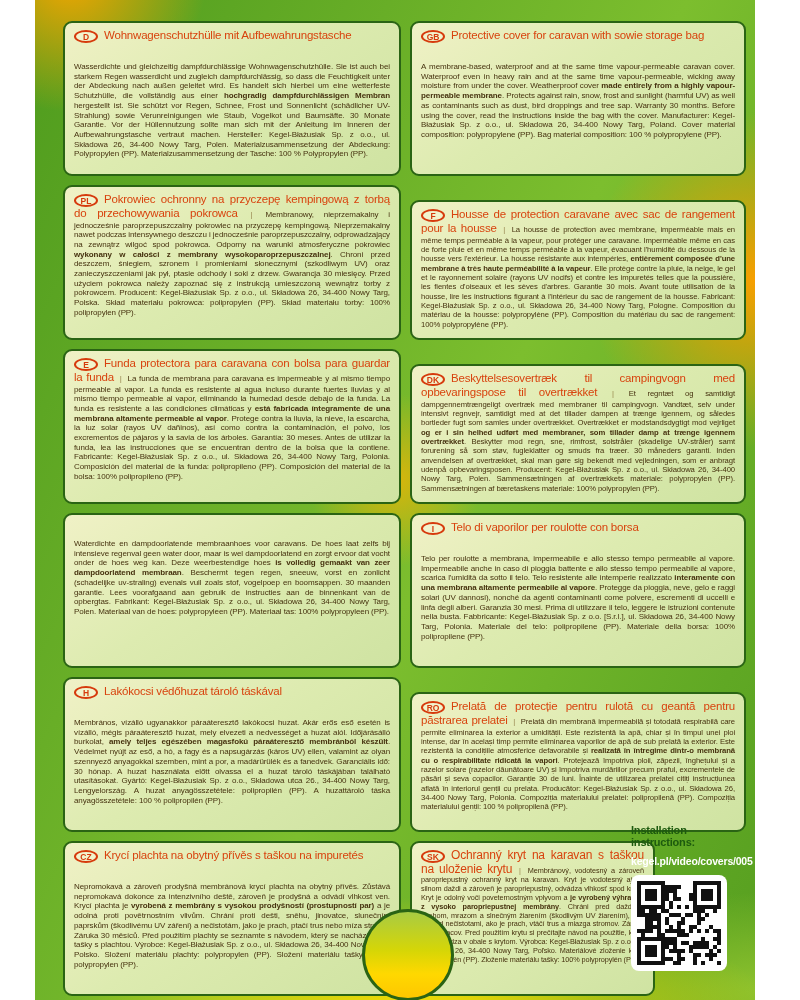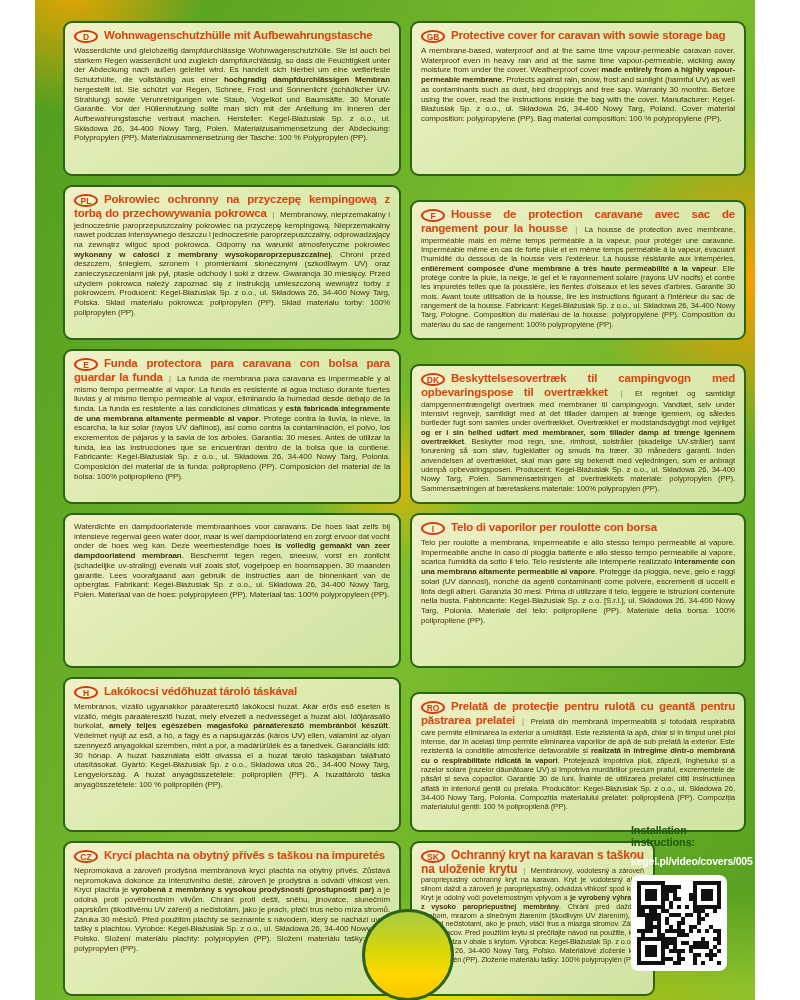--- a/index.html
+++ b/index.html
@@ -18,23 +18,23 @@
   .box{box-sizing:border-box;border:2px solid #2a6414;border-radius:9px;
     background:linear-gradient(145deg,#f0f1c6 0%,#ddebb0 45%,#cfe3a2 100%);
     padding:6px 9px;overflow:hidden;color:#46320f;
     font-size:8px;line-height:9.7px;letter-spacing:-0.1px;text-align:justify;}
   .head{display:block;margin-bottom:2px;text-align:left;line-height:14px;}
   .flow{display:inline;}
   .badge{display:inline-block;min-width:24px;height:13px;line-height:11px;
     border:2px solid #d63a0c;border-radius:50%;color:#d63a0c;font-weight:bold;
     font-size:8.5px;letter-spacing:0;text-align:center;vertical-align:-1px;margin-right:6px;
     padding:0 3px;box-sizing:border-box;background:rgba(255,255,240,.25);}
-  .title{color:#d8430e;font-weight:bold;font-size:11.5px;line-height:13.5px;letter-spacing:-0.2px;}
+  .title{color:#d8430e;font-weight:normal;font-size:11.5px;line-height:13.5px;letter-spacing:-0.2px;}
   .sep{color:#97854f;margin:0 3px;font-weight:normal;}
-  .body{display:block;margin-top:1px;}
+  .body{display:block;margin-top:18px;}
   b.seg{font-weight:bold;}
   .sec-f,.sec-dk,.sec-ro{font-size:7.7px;line-height:9.35px;margin-top:15px;}
   .sec-sk{font-size:7.3px;line-height:8.9px;width:245px;}
   .sec-sk .title{font-size:12px;line-height:12px;}
   .ball{position:absolute;left:327px;top:909px;width:86px;height:86px;border-radius:50%;
     border:3px solid #2a6414;
     background:linear-gradient(180deg,#a8cb43 0%,#d6d606 45%,#ffd800 72%,#fdc700 100%);}
   .footer{position:absolute;left:596px;top:824px;width:118px;}
   .f-title{color:#1d5a0e;font-weight:bold;font-size:11px;letter-spacing:-0.2px;}
   .f-url{color:#ffffff;font-weight:bold;font-size:10.5px;letter-spacing:-0.2px;margin-top:7px;}

